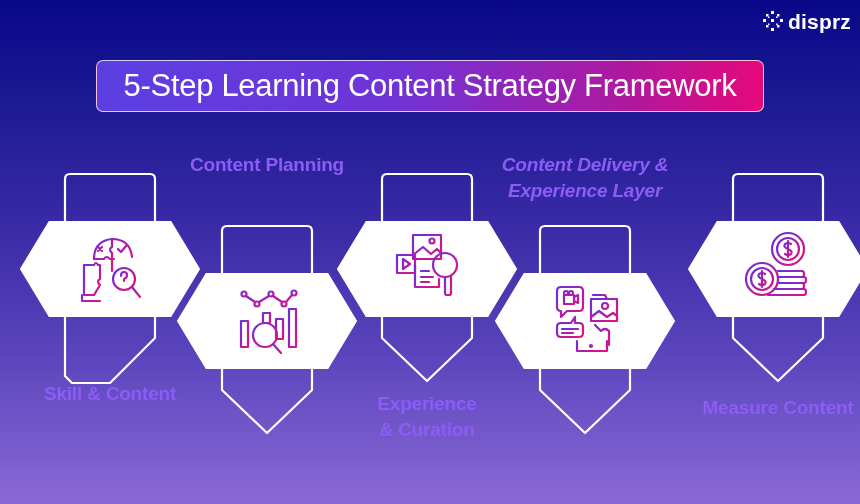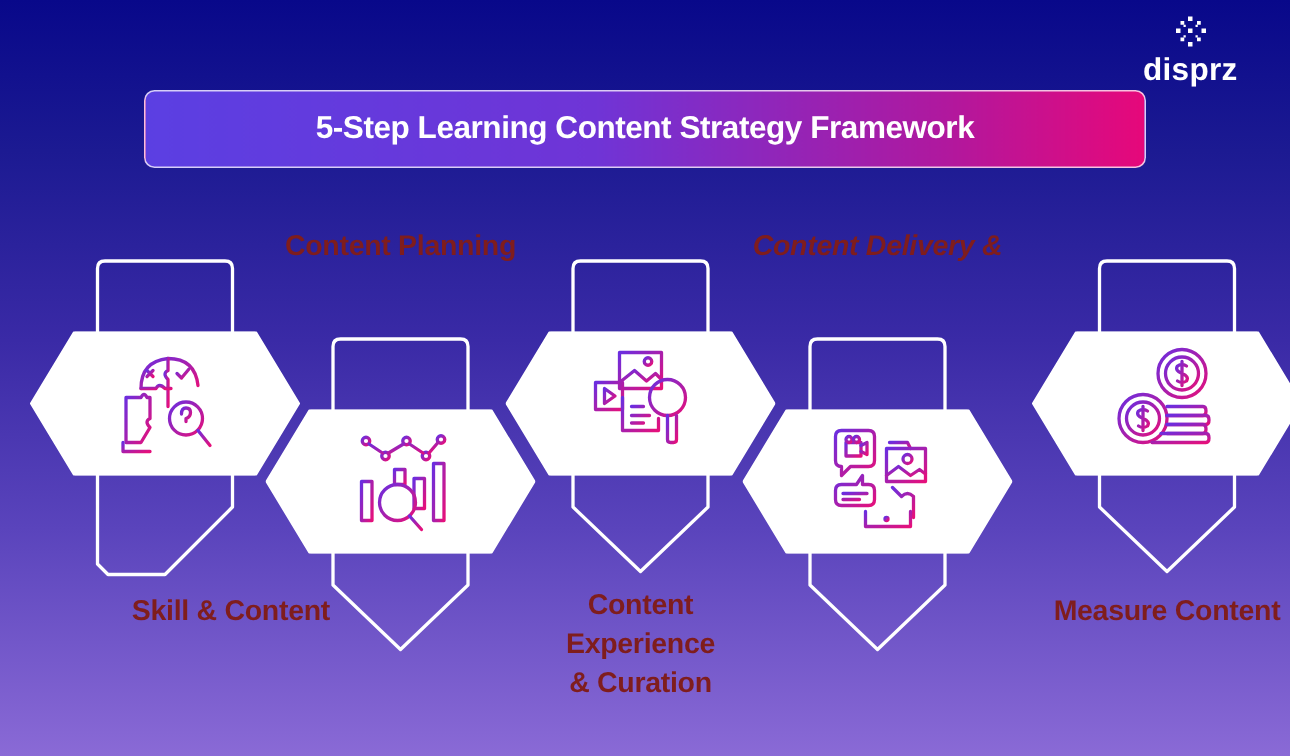--- a/index.html
+++ b/index.html
@@ -2,39 +2,39 @@
 <html><head>
 <meta charset="utf-8">
 <style>
   html, body { margin:0; padding:0; }
   body {
     width:860px; height:504px; overflow:hidden; position:relative;
     background: linear-gradient(180deg, #08088a 0%, #1c1a92 20%, #3a2aa6 45%, #5a44bc 70%, #8a6ad6 100%);
     font-family: "Liberation Sans", "DejaVu Sans", sans-serif;
     color:#fff;
   }
-  .logo { position:absolute; left:762px; top:10px; display:flex; align-items:center; gap:4px;flex-direction:column; }
+  .logo { position:absolute; left:762px; top:10px; display:flex; align-items:center; gap:4px; }
   .logo-mark { width:22px; height:22px; }
   .logo-text { font-weight:700; font-size:21px; letter-spacing:0.2px; line-height:1; }
 
   .title-banner {
     position:absolute; left:96px; top:60px; width:668px; height:52px;
     border:1.5px solid rgba(255,255,255,0.75); border-radius:7px; box-sizing:border-box;
     background: linear-gradient(90deg, #5b3fe2 0%, #6f34d6 45%, #b0189e 80%, #e6087a 100%);
     display:flex; align-items:center; justify-content:center;
   }
-  .title-text { font-size:21px; font-weight:700; color:#fff; letter-spacing:-0.3px; white-space:nowrap; }
+  .title-text { font-size:31px; font-weight:400; color:#fff; letter-spacing:-0.3px; white-space:nowrap; }
 
   .step { position:absolute; width:180px; }
   .step svg.frame { position:absolute; left:0; top:0; overflow:visible; }
   .hex { position:absolute; left:0; width:180px; height:96px; }
   .icon { position:absolute; width:80px; height:80px; left:50px; }
   .label {
     position:absolute; width:220px; left:-20px; text-align:center;
-    font-size:19px; font-weight:700; line-height:26px; color:#7f1d1d; letter-spacing:-0.2px;
+    font-size:19px; font-weight:700; line-height:26px; color:#8b5cf6; letter-spacing:-0.2px;
   }
 </style>
 </head>
 <body>
 
 <svg width="0" height="0" style="position:absolute">
   <defs>
     <linearGradient id="ig" x1="0" y1="0" x2="1" y2="1">
       <stop offset="0" stop-color="#6a2ee0"></stop>
       <stop offset="1" stop-color="#e6107a"></stop>
@@ -80,21 +80,21 @@
     <path d="M24 30 L34 30 Q36 26 40 30 L44 30"></path>
     <path d="M28 18 L32 22 M32 18 L28 22"></path>
     <path d="M48 20 L51 23 L56 17"></path>
     <path d="M14 36 L24 36 Q26 32 28 36 L30 36 L30 50 Q26 52 30 56 L24 66 L14 66 Z"></path>
     <path d="M12 66 L12 72 L30 72"></path>
     <circle cx="54" cy="50" r="11"></circle>
     <path d="M62 58 L70 68"></path>
     <path d="M51 47 Q51 43 54 43 Q57 43 57 46 Q57 49 54 50 L54 52"></path>
     <path d="M54 55 L54 55.5"></path>
   </svg>
-  <div class="label" style="top:222px;text-align:right;">
+  <div class="label" style="top:208px;">
     <div>Skill &amp; Content</div>
   </div>
 </div>
 
 <div class="step" style="left:177px; top:225px; height:215px;">
   <div class="label" style="top:-73px;">
     <div>Content Planning</div>
   </div>
   <svg class="frame" width="180" height="215" viewBox="0 0 180 215">
     <path d="M90 208 L45 165 L45 6 Q45 1 50 1 L130 1 Q135 1 135 6 L135 165 Z" fill="none" stroke="#fff" stroke-width="2.2" stroke-linejoin="round"></path>
@@ -130,29 +130,29 @@
     <circle cx="45" cy="14" r="2.5"></circle>
     <path d="M26 28 L36 20 L44 27 L50 22 L54 26"></path>
     <rect x="10" y="28" width="18" height="18"></rect>
     <path d="M16 32 L23 37 L16 42 Z"></path>
     <path d="M28 38 L28 60 L52 60 L52 52"></path>
     <path d="M34 44 L42 44 M34 50 L46 50 M34 55 L42 55"></path>
     <circle cx="58" cy="38" r="12"></circle>
     <path d="M58 50 L58 66 Q58 68 60 68 L62 68 Q64 68 64 66 L64 50"></path>
   </svg>
   <div class="label" style="top:218px;">
-    <div>Content</div>
     <div>Experience</div>
     <div>&amp; Curation</div>
   </div>
 </div>
 
 <div class="step" style="left:495px; top:225px; height:215px;font-style:italic;">
   <div class="label" style="top:-73px;">
     <div>Content Delivery &amp;</div>
+    <div>Experience Layer</div>
   </div>
   <svg class="frame" width="180" height="215" viewBox="0 0 180 215">
     <path d="M90 208 L45 165 L45 6 Q45 1 50 1 L130 1 Q135 1 135 6 L135 165 Z" fill="none" stroke="#fff" stroke-width="2.2" stroke-linejoin="round"></path>
   </svg>
   <svg class="hex" style="top:48px;" viewBox="0 0 180 96">
     <path d="M30 0 L150 0 L179 48 L150 96 L30 96 L1 48 Z" fill="#fff" stroke="#fff" stroke-width="2" stroke-linejoin="round"></path>
   </svg>
   <svg class="icon" style="top:54px;" viewBox="0 0 80 80" fill="none" stroke="url(#ig)" stroke-width="2.2" stroke-linecap="round" stroke-linejoin="round">
     <path d="M12 12 Q12 8 16 8 L34 8 Q38 8 38 12 L38 28 Q38 32 34 32 L22 32 L16 38 L16 32 Q12 32 12 28 Z"></path>
     <rect x="19" y="16" width="10" height="9"></rect>

